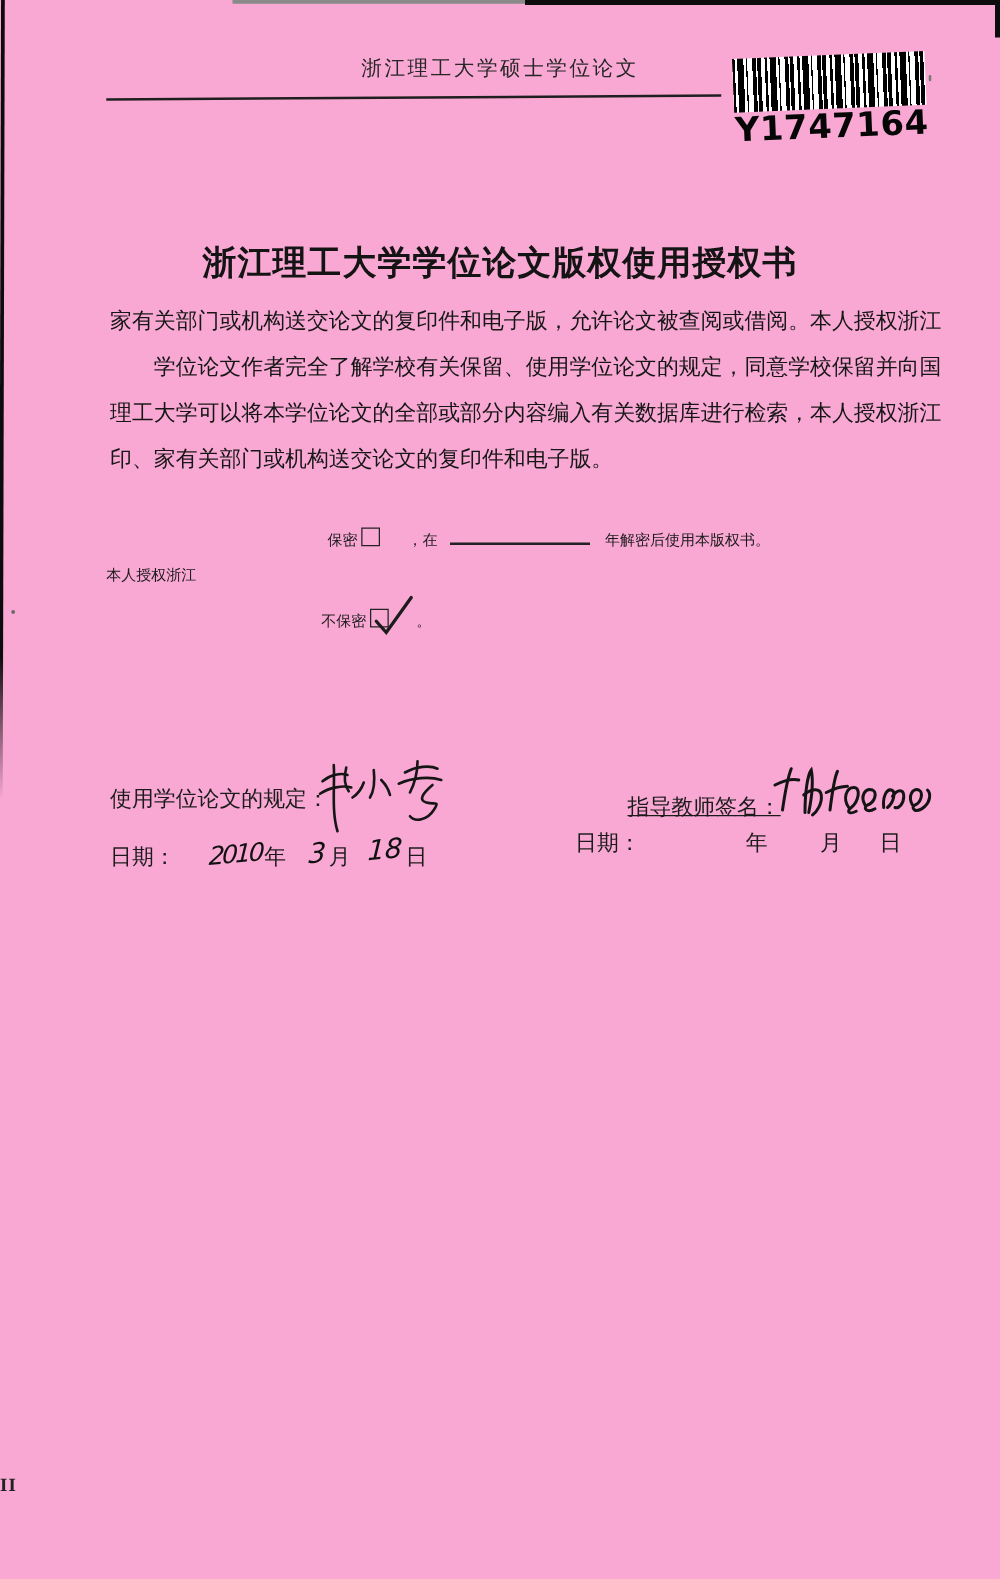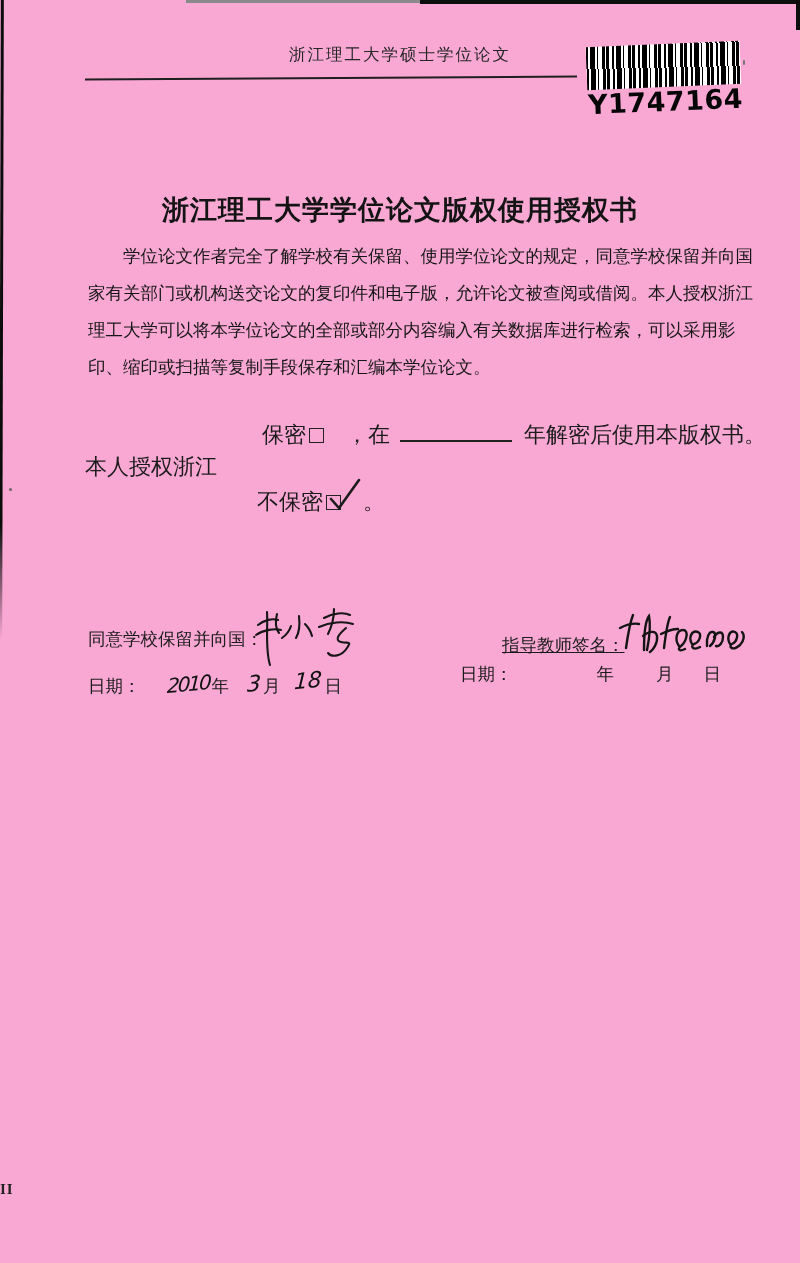--- a/index.html
+++ b/index.html
@@ -31,21 +31,21 @@
   .doc-title{position:absolute;left:0;top:166px;width:100%;text-align:center;
     font-family:"Liberation Sans","DejaVu Sans",sans-serif;
     font-size:27px;font-weight:bold;letter-spacing:1px;color:#141414;margin-top:26px;}
   
   .paragraph{position:absolute;left:88px;top:238px;width:628px;
     font-size:17.5px;line-height:37px;color:#161616;}
   .jline{text-align:justify;text-align-last:justify;white-space:nowrap;}
   .jline.first{text-indent:35px;}
   .jline.last{text-align-last:left;white-space:normal;}
   
-  .secrecy-line{position:absolute;font-size:22px;white-space:nowrap;}
+  .secrecy-line{position:absolute;font-size:12px;white-space:nowrap;}
   .secrecy-keep{left:262px;top:420px;}
   .belongs{left:85px;top:452px;}
   .not-secret{left:257px;top:487px;}
   .cbox{display:inline-block;width:13px;height:13px;border:1.6px solid #222;
     vertical-align:-1px;background:transparent;}
   .cbox.gap-after{margin:0 22px 0 3px;}
   .blank-line{display:inline-block;width:112px;border-bottom:2px solid #222;
     height:14px;margin:0 12px 0 10px;}
   .check-wrap{position:relative;display:inline-block;margin-left:3px;}
   .check-svg{position:absolute;left:2px;top:-13px;overflow:visible;}
@@ -87,39 +87,39 @@
   <div class="header-rule"></div>
 
   <div class="barcode">
     <div class="barcode-bars"></div>
     <div class="barcode-number">Y1747164</div>
   </div>
 
   <div class="doc-title">浙江理工大学学位论文版权使用授权书</div>
 
   <div class="paragraph">
+    <div class="jline">家有关部门或机构送交论文的复印件和电子版，允许论文被查阅或借阅。本人授权浙江</div>
     <div class="jline first">学位论文作者完全了解学校有关保留、使用学位论文的规定，同意学校保留并向国</div>
-    <div class="jline">家有关部门或机构送交论文的复印件和电子版，允许论文被查阅或借阅。本人授权浙江</div>
-    <div class="jline">理工大学可以将本学位论文的全部或部分内容编入有关数据库进行检索，可以采用影</div>
-    <div class="jline last">印、缩印或扫描等复制手段保存和汇编本学位论文。</div>
+    <div class="jline">理工大学可以将本学位论文的全部或部分内容编入有关数据库进行检索，本人授权浙江</div>
+    <div class="jline last">印、家有关部门或机构送交论文的复印件和电子版。</div>
   </div>
 
   <div class="secrecy-line secrecy-keep">
     <span>保密</span><span class="cbox gap-after"></span><span>，在</span><span class="blank-line"></span><span>年解密后使用本版权书。</span>
   </div>
 
   <div class="secrecy-line belongs">本人授权浙江</div>
 
   <div class="secrecy-line not-secret">
     <span>不保密</span><span class="check-wrap"><span class="cbox"></span><svg class="check-svg" width="34" height="36">
           <path d="M3 23 L11 32 L31 4" fill="none" stroke="#1c1c1c" stroke-width="2.6" stroke-linecap="round"></path>
         </svg></span><span class="after-check">。</span>
   </div>
 
-  <div class="sig-label author-sig-label">同意学校保留并向国：</div>
+  <div class="sig-label author-sig-label">使用学位论文的规定：</div>
   <svg class="scribble author-scribble" width="122" height="66" viewBox="0 0 122 66">
     <g fill="none" stroke="#161616" stroke-width="2.1" stroke-linecap="round">
       <path d="M12 22 C18 17 27 15 32 17"></path>
       <path d="M21 9 C22 24 19 46 24 62"></path>
       <path d="M10 32 C17 27 29 25 35 27"></path>
       <path d="M31 11 C29 19 30 26 33 30"></path>
       <path d="M53 13 C54 22 53 30 50 35"></path>
       <path d="M45 23 C43 29 39 33 36 35"></path>
       <path d="M59 21 C63 25 65 29 66 33"></path>
       <path d="M78 15 C87 10 98 9 104 12"></path>

